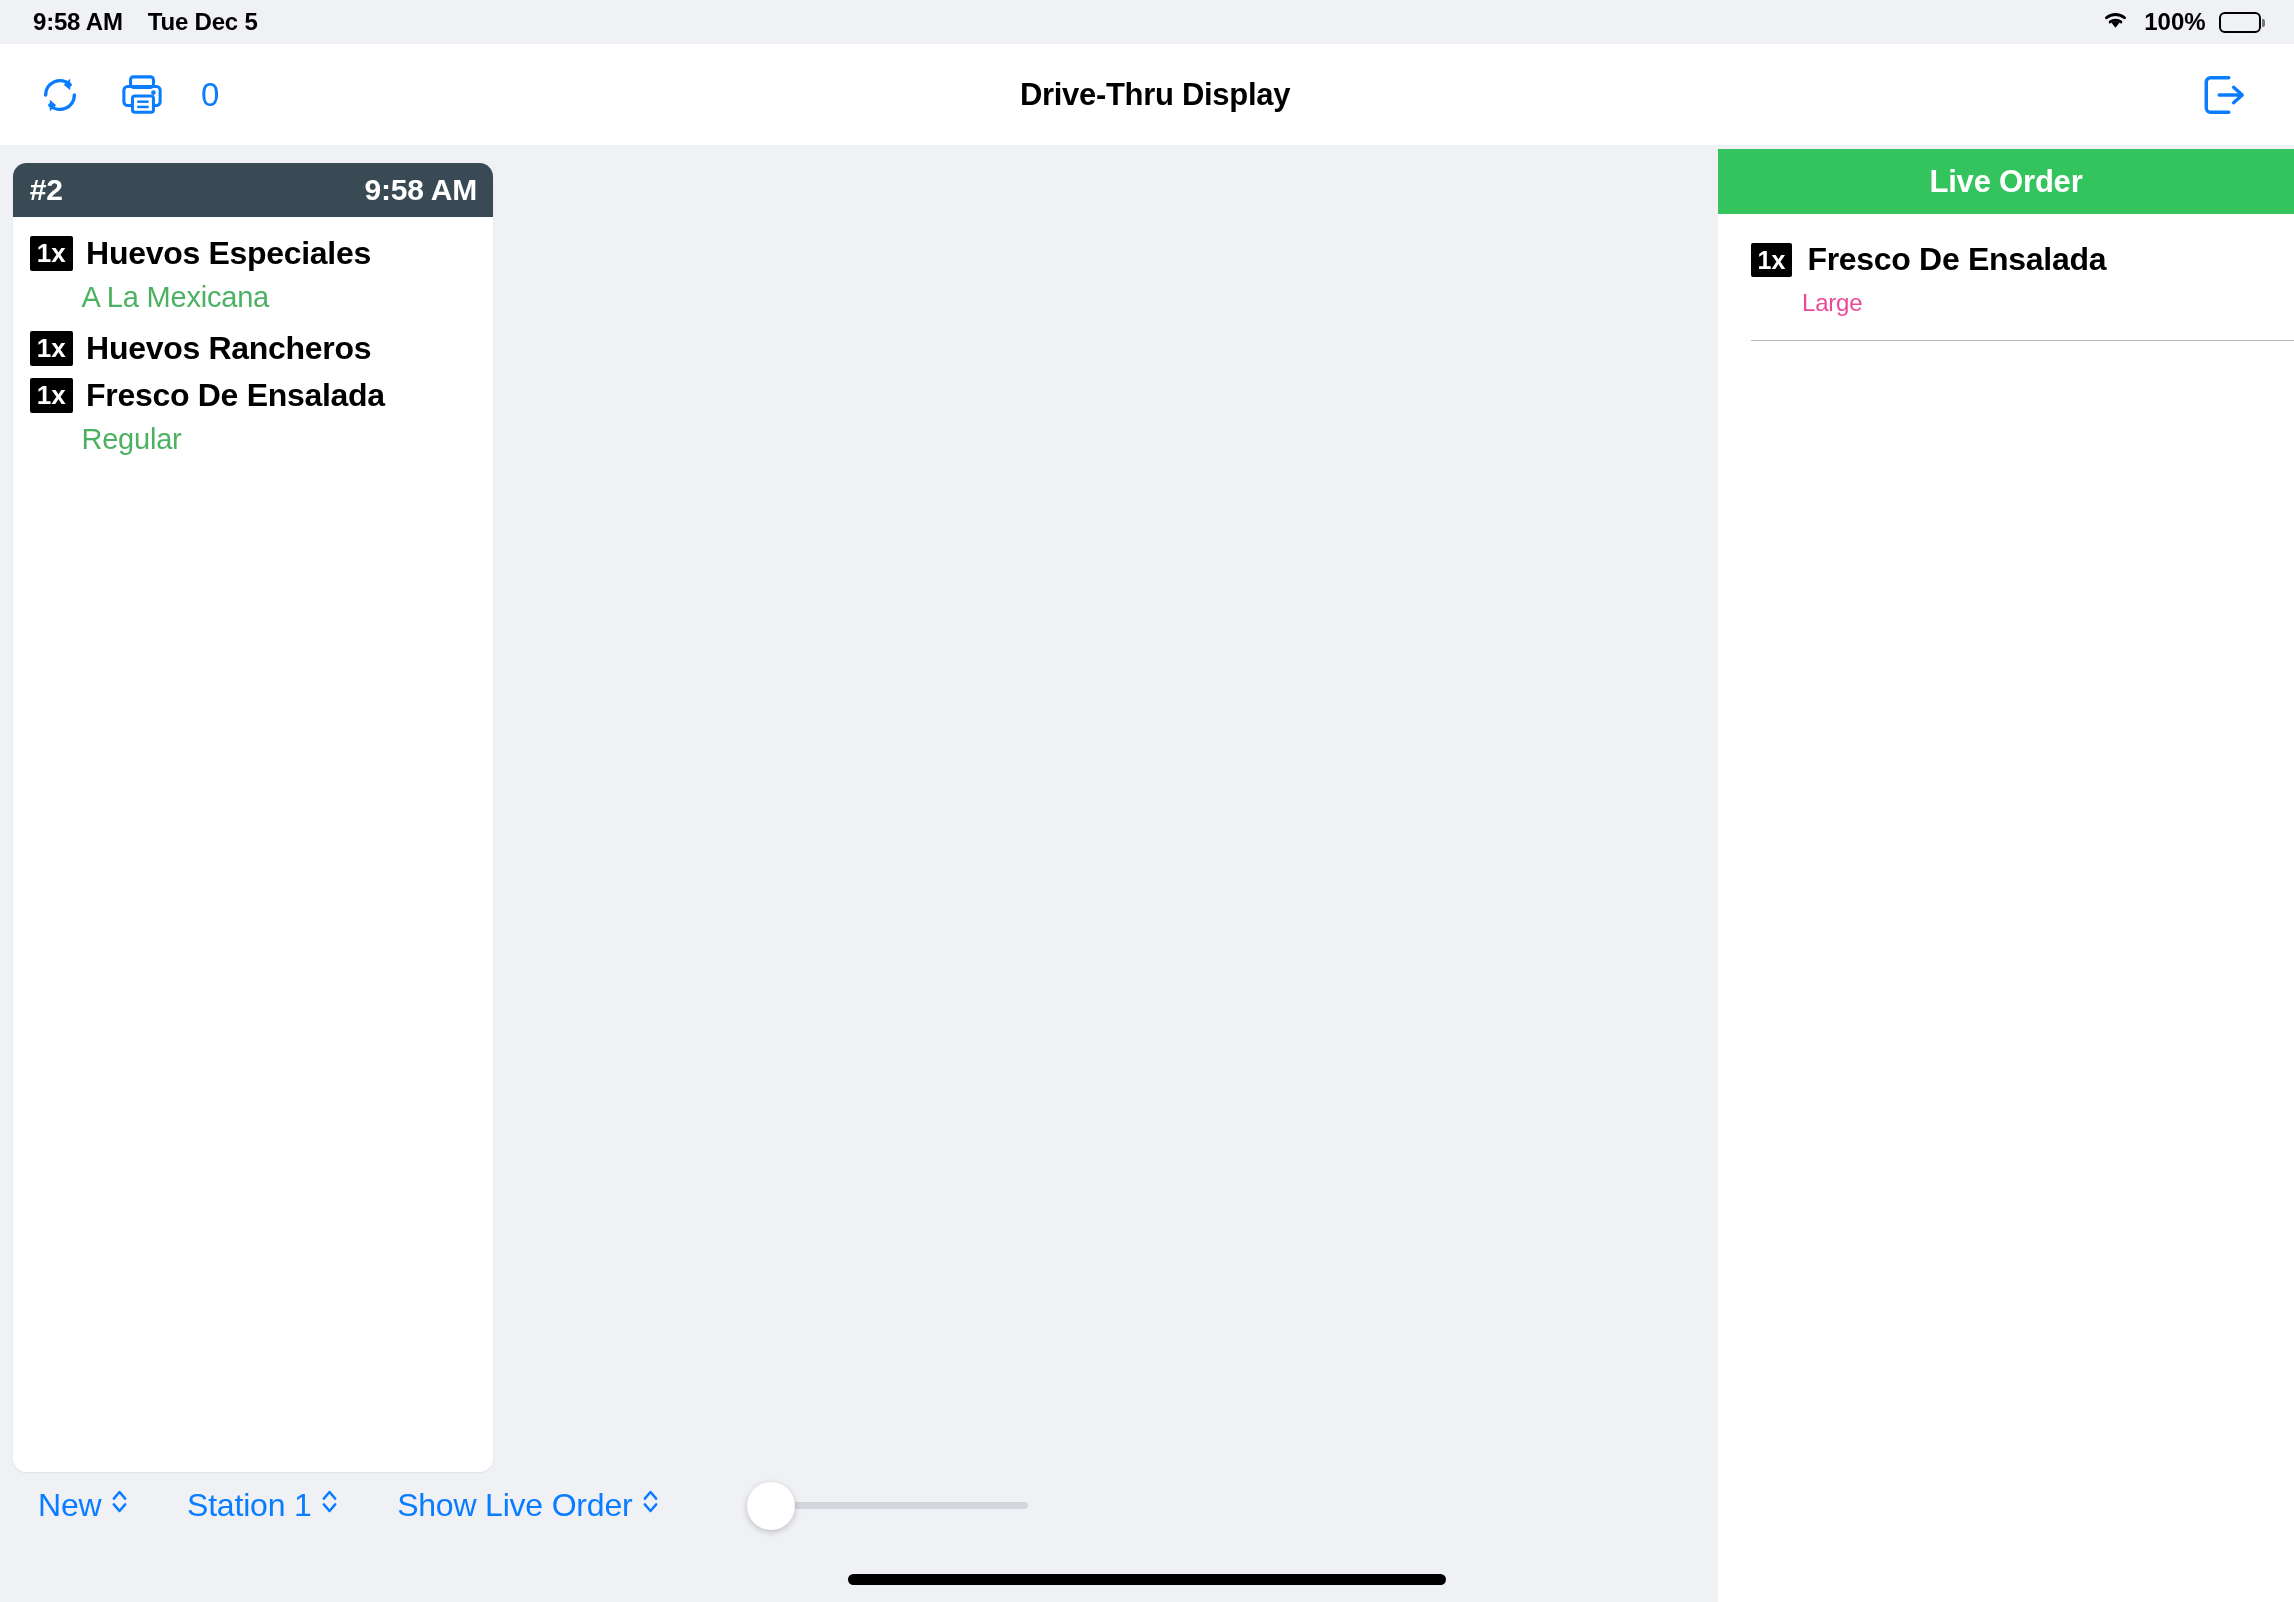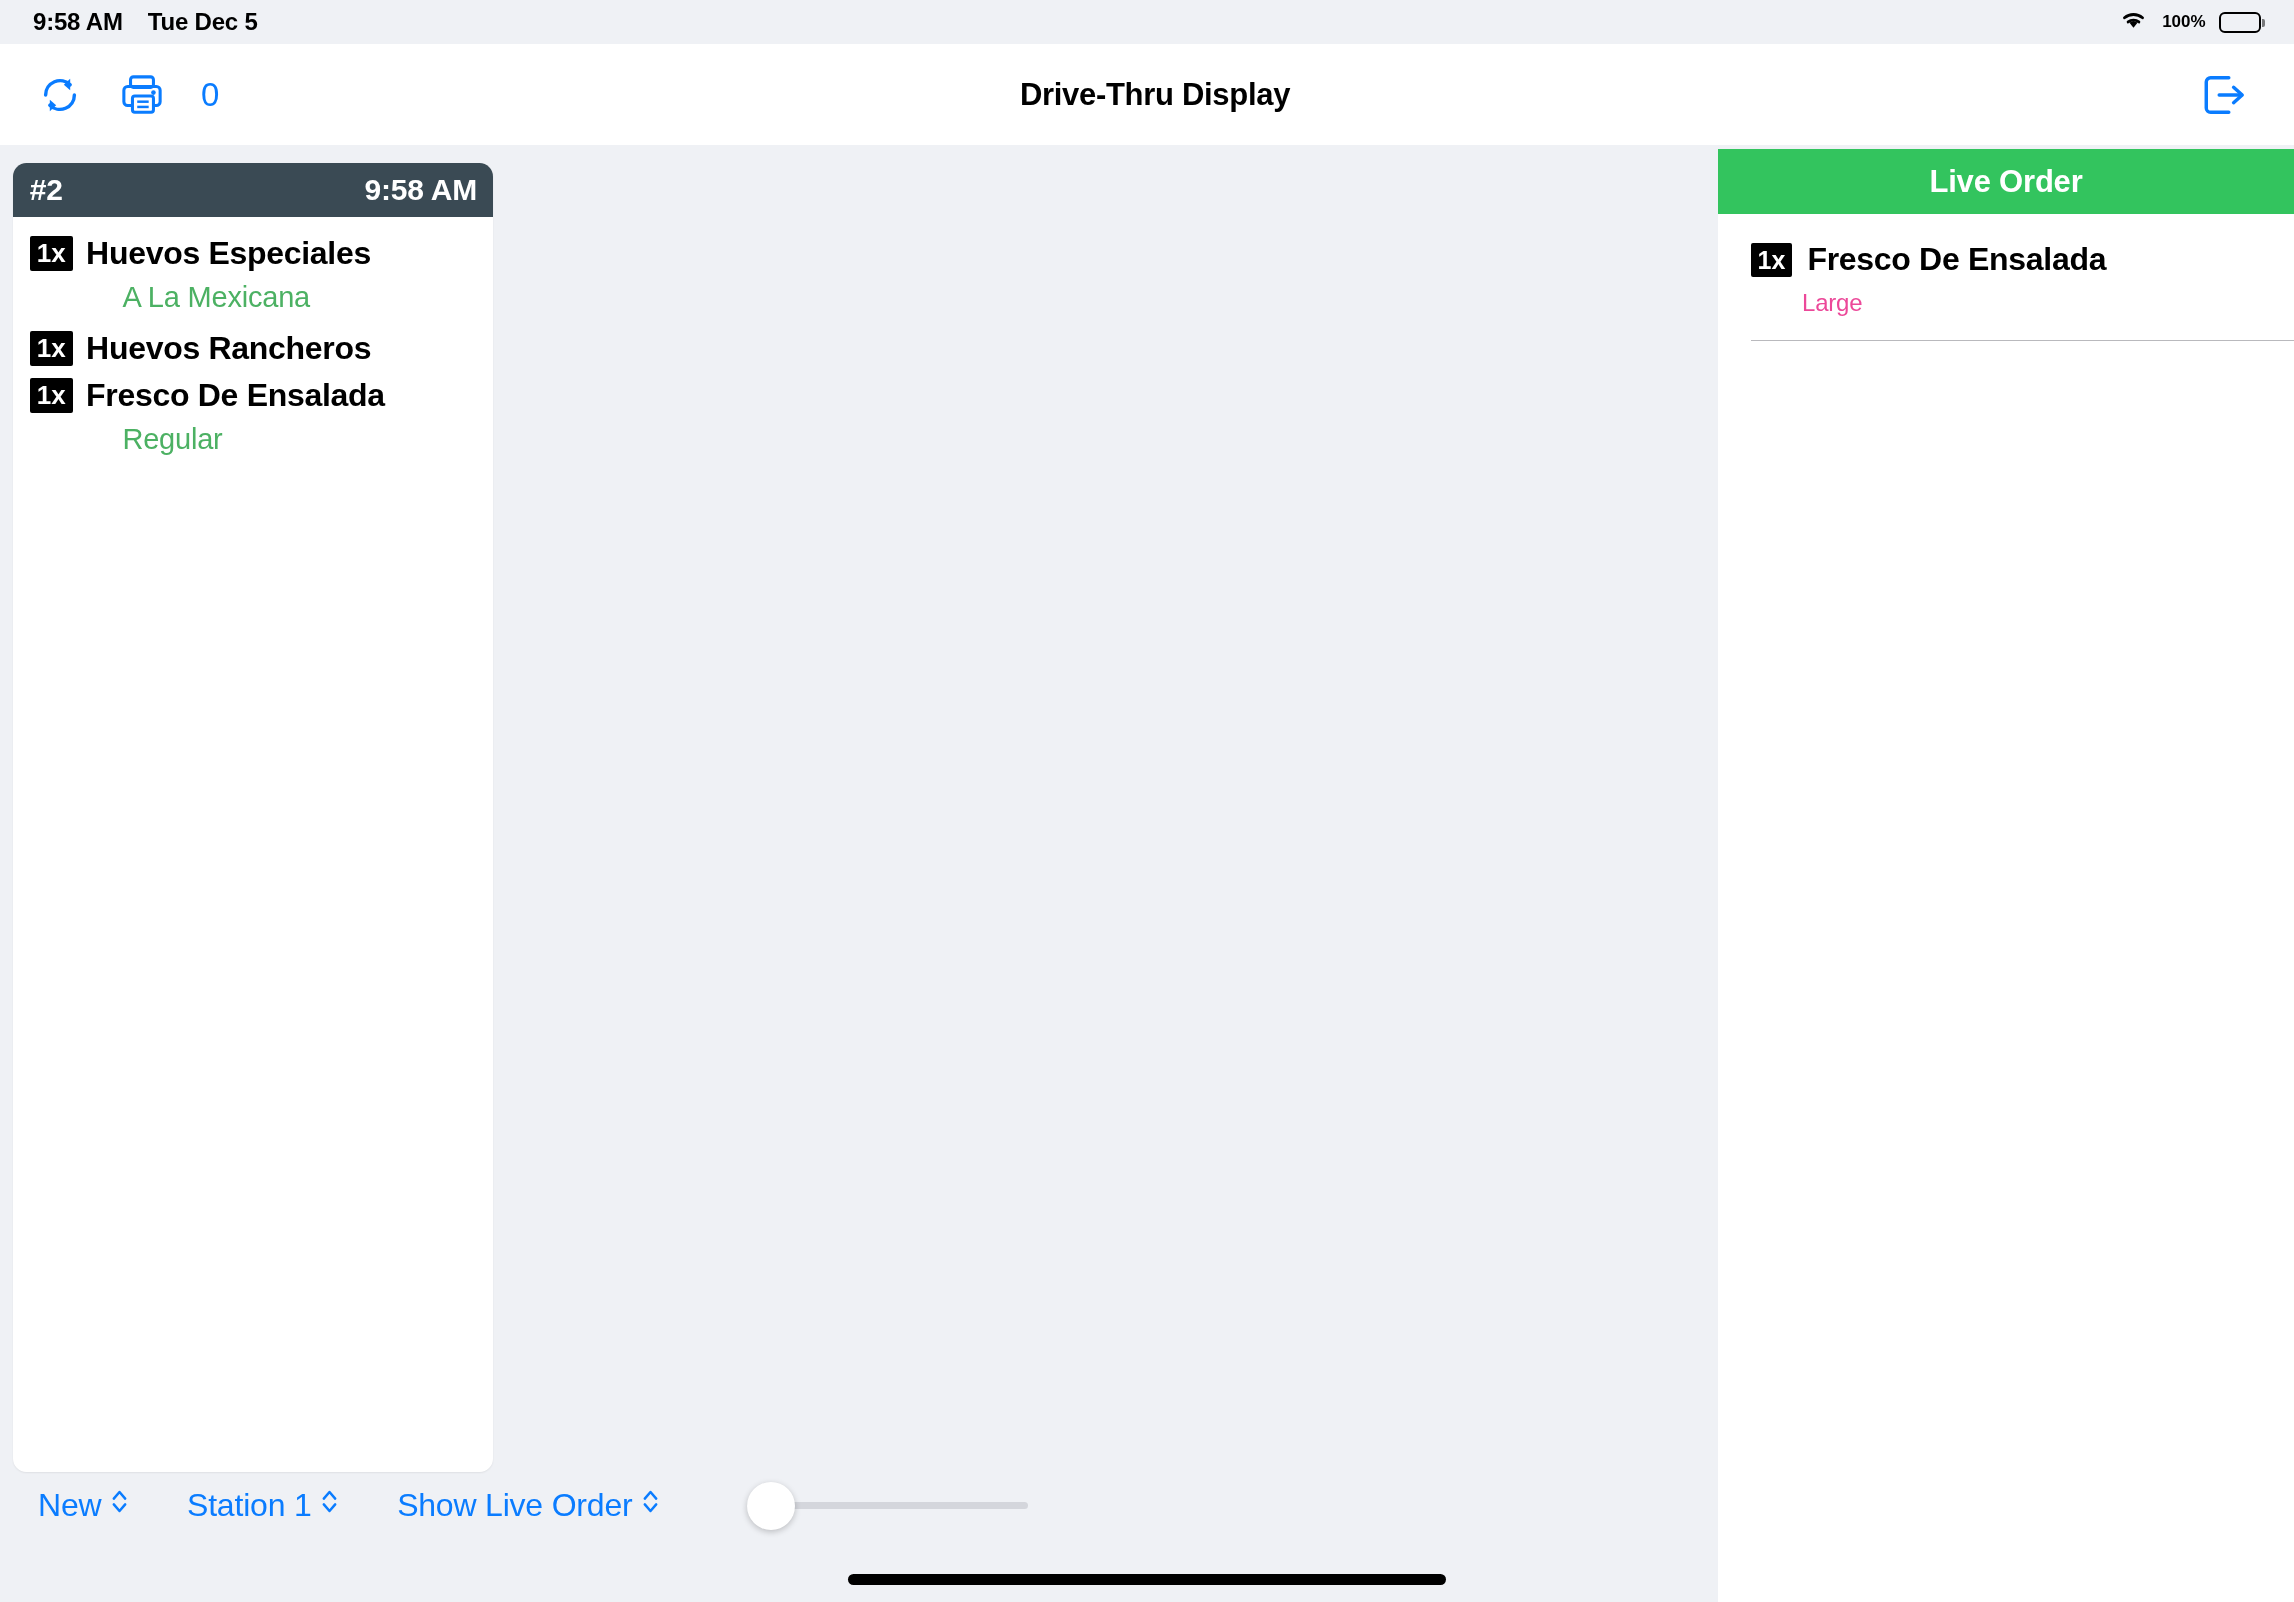--- a/index.html
+++ b/index.html
@@ -34,21 +34,21 @@
     align-items: center;
     gap: 25px;
     font-size: 24px;
     font-weight: 600;
     letter-spacing: -0.2px;
   }
   .status-right {
     display: flex;
     align-items: center;
     gap: 13.4px;
-    font-size: 17px;
+    font-size: 24px;
     font-weight: 600;
   }
   .battery {
     width: 42px;
     height: 21px;
     border: 2.4px solid #000;
     border-radius: 5.8px;
     box-sizing: border-box;
     position: relative;
     padding: 1.9px;
@@ -184,21 +184,21 @@
     font-size: 32px;
     font-weight: 700;
     color: #000000;
     letter-spacing: -0.3px;
     line-height: 40px;
     text-align: right;
   }
   .item-mod {
     font-size: 29px;
     color: #4cb163;
-    padding-left: 109px;
+    padding-left: 68px;
     line-height: 48px;
     letter-spacing: -0.2px;
   }
   .order-foot {
     height: 108px;
     display: flex;
     align-items: center;
     justify-content: space-between;
     padding: 0 29px 9.6px 29px;
     box-sizing: border-box;

